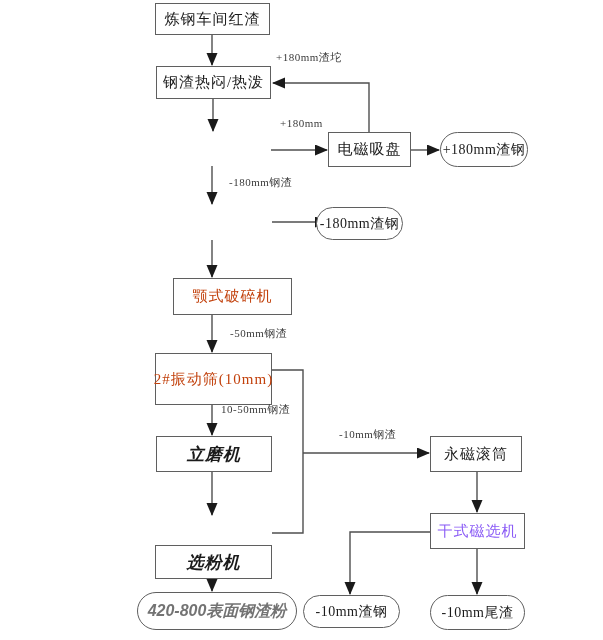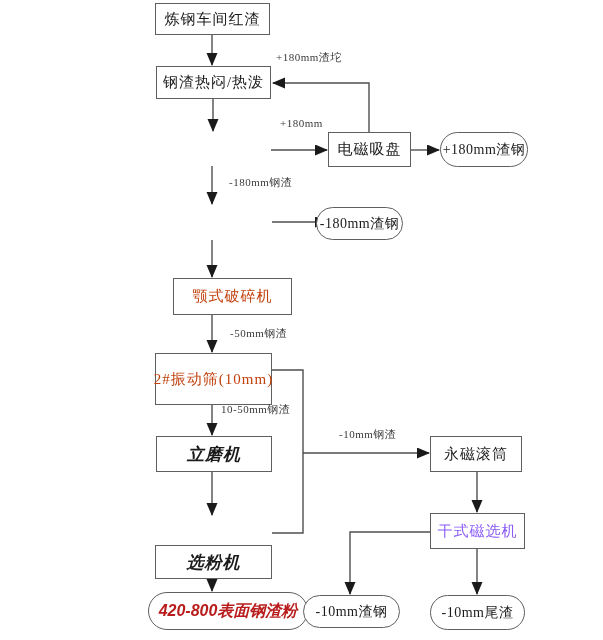--- a/index.html
+++ b/index.html
@@ -73,21 +73,21 @@
     <div class="node rect" style="left: 155px; top: 3px; width: 115px; height: 32px; border-color: rgb(95, 95, 95); color: rgb(27, 27, 27);">炼钢车间红渣</div>
     <div class="node rect" style="left: 328px; top: 132px; width: 83px; height: 35px; border-color: rgb(95, 95, 95); color: rgb(27, 27, 27);">电磁吸盘</div>
     <div class="node stadium" style="left: 440px; top: 132px; width: 88px; height: 35px; border-color: rgb(95, 95, 95); color: rgb(27, 27, 27);">+180mm渣钢</div>
     <div class="node stadium" style="left: 316px; top: 207px; width: 87px; height: 33px; border-color: rgb(95, 95, 95); color: rgb(27, 27, 27);">-180mm渣钢</div>
     <div class="node rect" style="left: 173px; top: 278px; width: 119px; height: 37px; border-color: rgb(95, 95, 95); color: #c2410c;">颚式破碎机</div>
     <div class="node rect" style="left: 155px; top: 353px; width: 117px; height: 52px; border-color: rgb(95, 95, 95); color: #c2410c;">2#振动筛(10mm)</div>
     <div class="node rect bold" style="left: 156px; top: 436px; width: 116px; height: 36px; border-color: rgb(95, 95, 95); color: rgb(27, 27, 27);">立磨机</div>
     <div class="node rect bold" style="left: 155px; top: 516px; width: 117px; height: 34px; border-color: rgb(95, 95, 95); color: rgb(27, 27, 27); margin-top: 29px;">选粉机</div>
     <div class="node rect" style="left: 430px; top: 436px; width: 92px; height: 36px; border-color: rgb(95, 95, 95); color: rgb(27, 27, 27);">永磁滚筒</div>
     <div class="node rect" style="left: 430px; top: 513px; width: 95px; height: 36px; border-color: rgb(95, 95, 95); color: #8b5cf6;">干式磁选机</div>
-    <div class="node stadium bold" style="left: 148px; top: 592px; width: 160px; height: 38px; border-color: rgb(95, 95, 95); color: #b91c1c;">420-800表面钢渣粉</div>
+    <div class="node stadium bold" style="left: 137px; top: 592px; width: 160px; height: 38px; border-color: rgb(95, 95, 95); color: #737373;">420-800表面钢渣粉</div>
     <div class="node stadium" style="left: 303px; top: 595px; width: 97px; height: 33px; border-color: rgb(95, 95, 95); color: rgb(27, 27, 27);">-10mm渣钢</div>
     <div class="node stadium" style="left: 430px; top: 595px; width: 95px; height: 35px; border-color: rgb(95, 95, 95); color: rgb(27, 27, 27);">-10mm尾渣</div>
     <div class="edge-label" style="left: 276px; top: 50px; color: rgb(58, 58, 58);">+180mm渣坨</div>
     <div class="edge-label" style="left: 280px; top: 117px; color: rgb(58, 58, 58);">+180mm</div>
     <div class="edge-label" style="left: 229px; top: 175px; color: rgb(58, 58, 58);">-180mm钢渣</div>
     <div class="edge-label" style="left: 230px; top: 326px; color: rgb(58, 58, 58);">-50mm钢渣</div>
     <div class="edge-label" style="left: 221px; top: 402px; color: rgb(58, 58, 58);">10-50mm钢渣</div>
     <div class="edge-label" style="left: 339px; top: 427px; color: rgb(58, 58, 58);">-10mm钢渣</div>
   </div>
 

